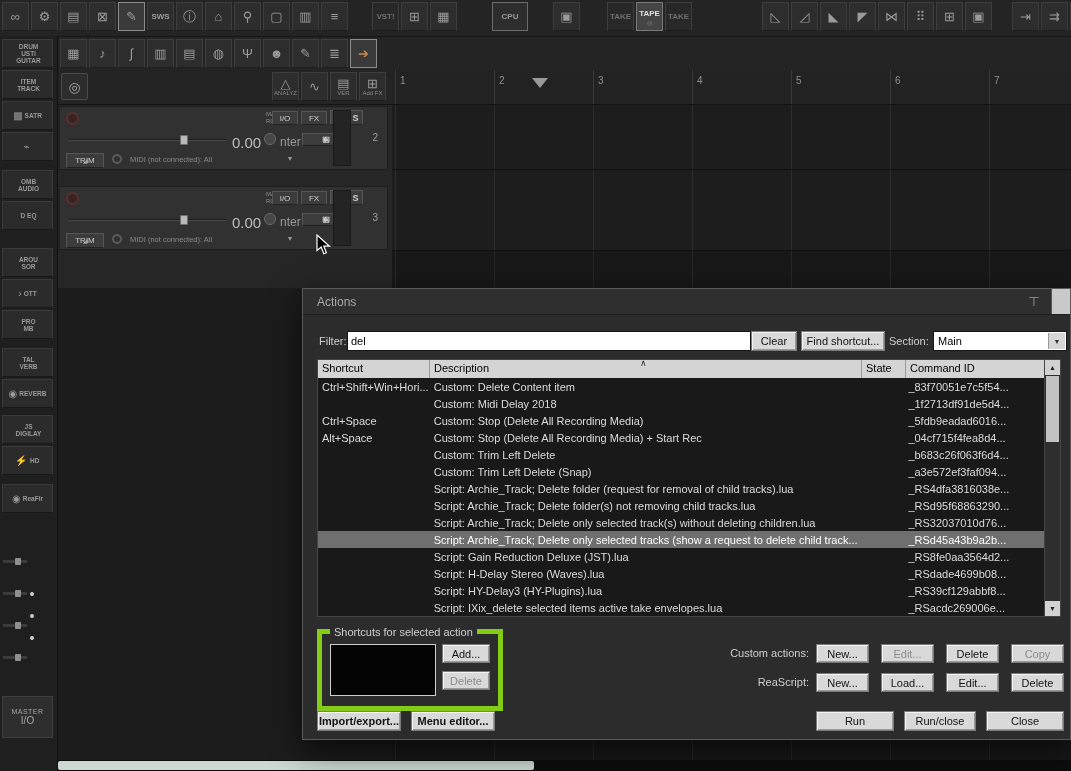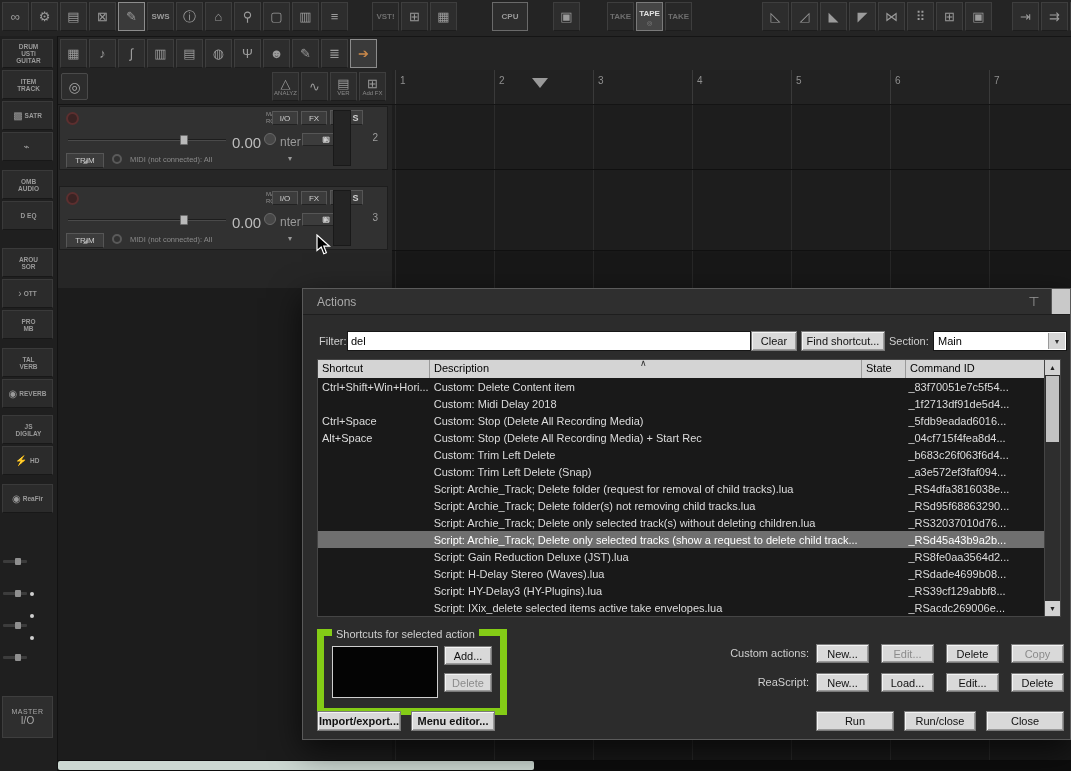--- a/index.html
+++ b/index.html
@@ -118,21 +118,21 @@
   .tbody{position:absolute;left:0;top:18px;right:16px;bottom:0;overflow:hidden;}
   .arow{display:flex;height:17px;color:#dcdcdc;align-items:center;}
   .arow span{padding:0 4px;box-sizing:border-box;white-space:nowrap;overflow:hidden;display:block;}
   .c1{width:112px}.c2{width:432px}.c3{width:44px}.c4{width:140px}
   .arow.selected{background:#6f6f6f;color:#fff;}
   .vscroll{position:absolute;right:0;top:0;bottom:0;width:16px;background:#2e2e2e;border-left:1px solid #454545;box-sizing:border-box;}
   .vs-up,.vs-down{position:absolute;left:0;right:0;height:15px;background:#d2d2d2;color:#222;font-size:7px;
                   display:flex;align-items:center;justify-content:center;}
   .vs-up{top:0}.vs-down{bottom:0}
   .vs-thumb{position:absolute;left:1px;right:1px;top:16px;height:66px;background:#c2c2c2;}
-  .dlg-group{position:absolute;left:14px;top:340px;width:176px;height:72px;border:7px solid #84cc16;text-decoration:underline;}
+  .dlg-group{position:absolute;left:14px;top:340px;width:176px;height:72px;border:5px solid #84cc16;text-decoration:underline;}
   .group-label{position:absolute;left:8px;top:-8px;background:#2c2c2c;padding:0 4px;font-size:11px;color:#cfcfcf;white-space:nowrap;}
   .shortcut-box{position:absolute;left:8px;top:10px;width:104px;height:50px;background:#040404;border:1px solid #cfcfcf;}
   .add-btn{position:absolute;left:120px;top:10px;width:48px;height:19px;}
   .del-btn{position:absolute;left:120px;top:37px;width:48px;height:19px;}
   .ca-label{left:370px;top:358px;width:136px;text-align:right;}
   .rs-label{left:370px;top:387px;width:136px;text-align:right;}
   .btn-row{position:absolute;display:flex;gap:12px;}
   .ca-btns{left:513px;top:355px;}
   .rs-btns{left:513px;top:384px;}
   .ca-btns .btn,.rs-btns .btn{width:53px;height:19px;}

